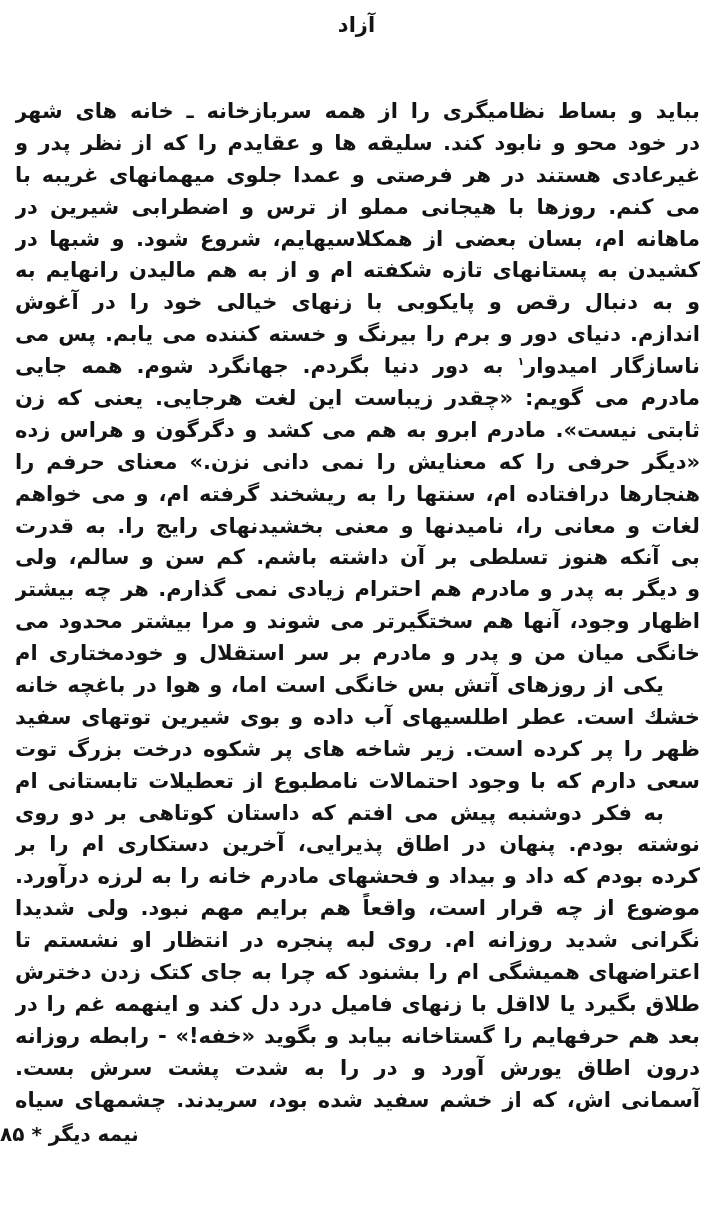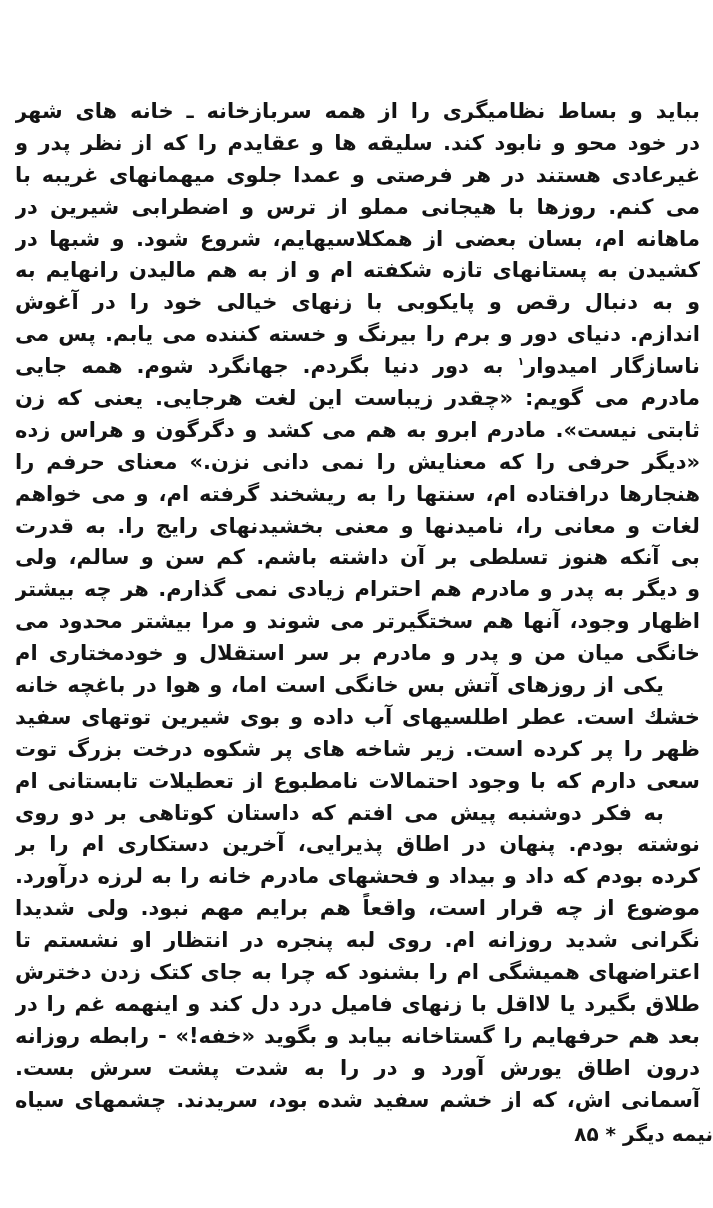--- a/index.html
+++ b/index.html
@@ -56,30 +56,31 @@
     font-size: 11px;
     font-weight: 700;
     vertical-align: super;
     line-height: 0;
   }
   .footer {
     position: absolute;
     top: 1122px;
     left: 0;
     right: 0;
-    text-align: right;
+    text-align: left;
     font-size: 20px;
     font-weight: 700;
     direction: rtl;
   }
 </style>
 </head>
 <body>
 
 <div class="page">
+  <div class="title">آزاد</div>
 
   <div class="text-block">
       <div class="line">بباید و بساط نظامیگری را از همه سربازخانه ـ خانه های شهر برچیند و خانواده ها را</div>
       <div class="line">در خود محو و نابود کند. سلیقه ها و عقایدم را که از نظر پدر و مادرم عجیب و</div>
       <div class="line">غیرعادی هستند در هر فرصتی و عمدا جلوی میهمانهای غریبه با صدای بلند اعلام</div>
       <div class="line">می کنم. روزها با هیجانی مملو از ترس و اضطرابی شیرین در انتظار آنم که خونریزی</div>
       <div class="line">ماهانه ام، بسان بعضی از همکلاسیهایم، شروع شود. و شبها در رختخواب از دست</div>
       <div class="line">کشیدن به پستانهای تازه شکفته ام و از به هم مالیدن رانهایم به یکدیگر لذت می برم</div>
       <div class="line">و به دنبال رقص و پایکوبی با زنهای خیالی خود را در آغوش مردان خیالی می</div>
       <div class="line">اندازم. دنیای دور و برم را بیرنگ و خسته کننده می یابم. پس می خواهم مثل</div>

